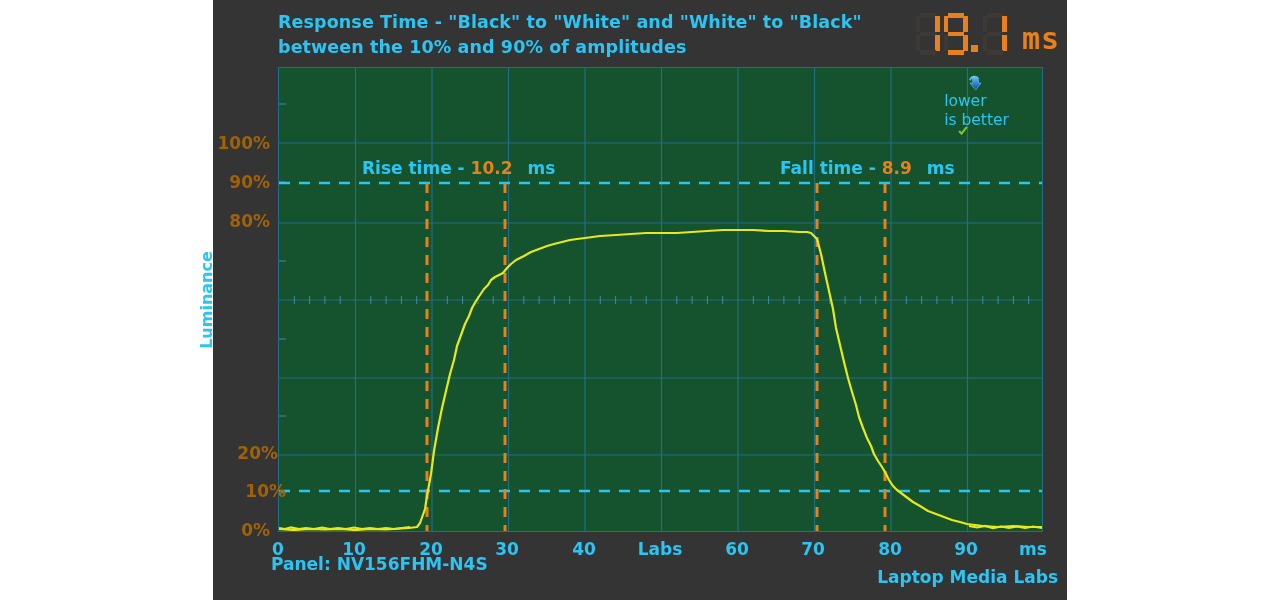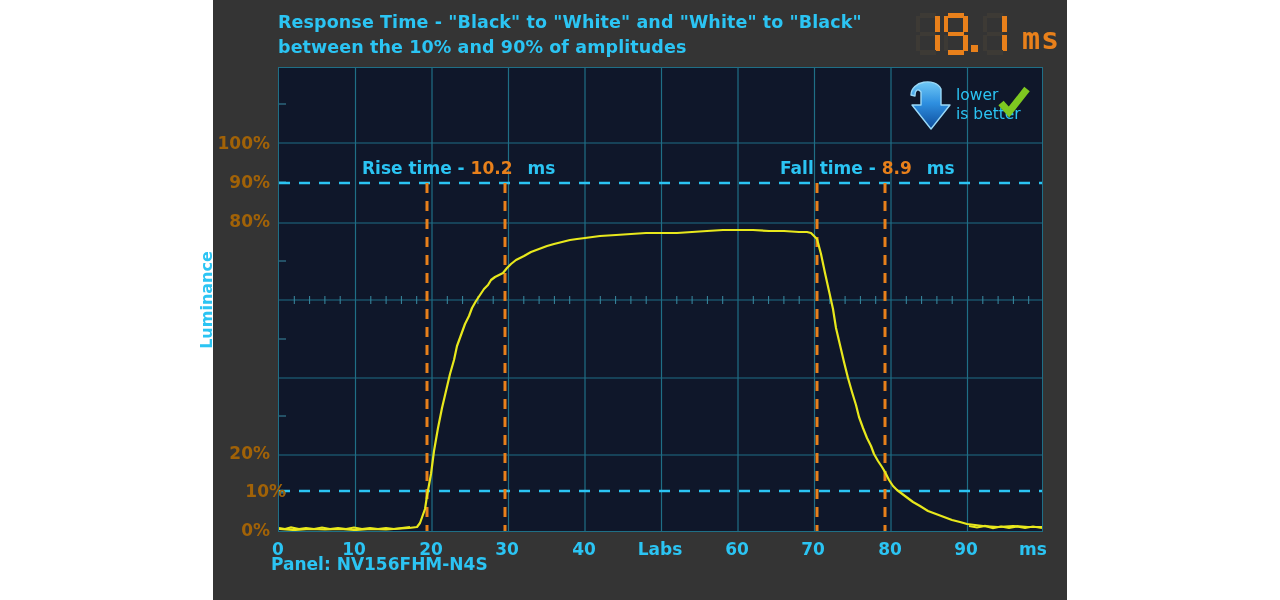--- a/index.html
+++ b/index.html
@@ -50,21 +50,21 @@
   #unit{
     color:#e8801b;font-size:30px;font-weight:bold;
     font-family:"DejaVu Sans Mono","Liberation Mono",monospace;
     margin-left:13px;letter-spacing:1px;line-height:34px;
     position:relative;top:5px;
   }
 
   
   #plot{
     position:absolute;left:278px;top:67px;width:765px;height:465px;
-    background:#0f172a;border:1px solid #1f6f86;box-sizing:border-box;
+    background:#14532d;border:1px solid #1f6f86;box-sizing:border-box;
     overflow:hidden;
   }
   #plot svg{display:block;}
 
   
   .ylab{
     position:absolute;color:#a16207;font-size:17px;font-weight:bold;
     text-align:right;width:56px;
   }
   .xlab{
@@ -81,21 +81,21 @@
   .annot{
     position:absolute;font-size:17px;font-weight:bold;color:#2bc4f3;
     white-space:nowrap;
   }
   .annot .num{color:#e8801b;}
   .annot .ms{margin-left:9px;}
 
   
   #better{
     position:absolute;left:905px;top:74px;width:140px;height:62px;
-    display:flex;align-items:center;
+    display:flex;align-items:center;flex-direction:column;
   }
   #better .txt{
     color:#2bc4f3;font-size:15.5px;line-height:19px;margin-left:3px;
   }
 
   
   #panel-name{
     position:absolute;left:271px;top:554px;color:#2bc4f3;
     font-size:17px;font-weight:bold;
   }
@@ -298,30 +298,31 @@
     </div>
     <svg width="34" height="34" viewBox="0 0 34 34" style="margin-left:-24px;margin-top:-4px;">
       <path d="M4,17 L12,26 L30,3" fill="none" stroke="#7ec820" stroke-width="7" stroke-linecap="butt" stroke-linejoin="miter"></path>
     </svg>
   </div>
 
   <div id="ytitle">Luminance</div>
   <div class="ylab" style="left:214px;top:133px;">100%</div>
   <div class="ylab" style="left:214px;top:172px;">90%</div>
   <div class="ylab" style="left:214px;top:211px;">80%</div>
-  <div class="ylab" style="left:214px;top:443px;">20%</div>
+  <div class="ylab" style="left:214px;top:443px;padding-left:8px;">20%</div>
   <div class="ylab" style="left:230px;top:481px;">10%</div>
   <div class="ylab" style="left:214px;top:520px;">0%</div>
 
   <div class="xlab" style="left:250px;">0</div>
   <div class="xlab" style="left:326px;">10</div>
   <div class="xlab" style="left:403px;">20</div>
   <div class="xlab" style="left:479px;">30</div>
   <div class="xlab" style="left:556px;">40</div>
   <div class="xlab" style="left:632px;">Labs</div>
   <div class="xlab" style="left:709px;">60</div>
   <div class="xlab" style="left:785px;">70</div>
   <div class="xlab" style="left:862px;">80</div>
   <div class="xlab" style="left:938px;">90</div>
   <div class="xlab" style="left:1005px;">ms</div>
 
   <div id="panel-name">Panel: NV156FHM-N4S</div>
+  <div id="brand">Laptop Media Labs</div>
 </div>
 
 </body></html>

